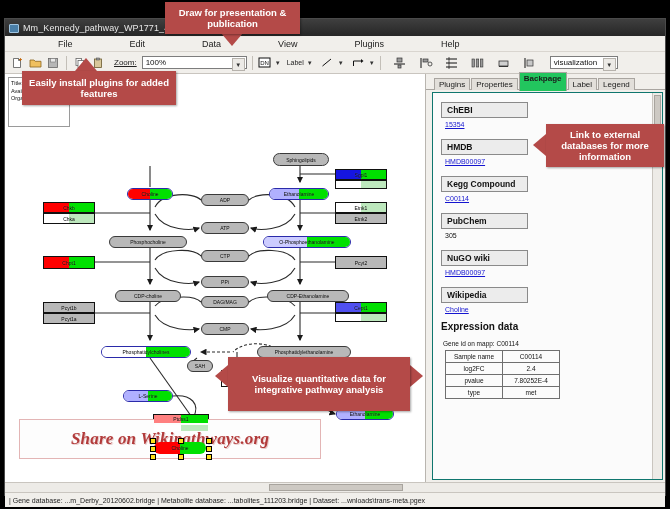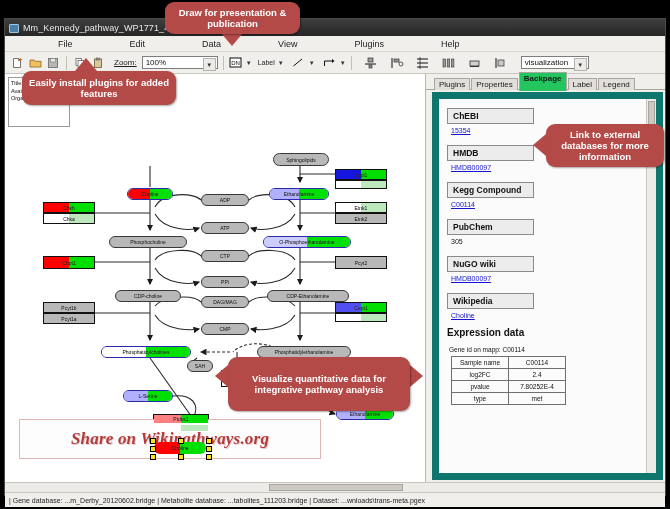--- a/index.html
+++ b/index.html
@@ -63,21 +63,21 @@
   #sharebox span{font-size:17px;font-weight:bold;font-style:italic;color:#b23b3b;
             text-shadow:1px 1px 0 #e8cccc;font-family:"Liberation Serif",serif;letter-spacing:.2px;}
 
   
   #right{flex:1;background:#f1efeb;display:flex;flex-direction:column;position:relative;}
   #tabs{height:15px;display:flex;align-items:flex-end;padding-left:8px;background:#f1efeb;
         border-bottom:1px solid #a9a5a0;}
   .tab{font-size:8px;padding:1px 4px 1px 4px;border:1px solid #a9a5a0;border-bottom:none;
        background:#e2dfda;color:#1b1b1b;margin-right:1px;position:relative;top:1px;}
   .tab.active{background:#22c55e;font-weight:bold;padding-bottom:8px;top:2px;z-index:2;}
-  #panelbody{flex:1;background:#fbfbfb;margin:2px 2px 2px 6px;border:7px solid #0f766e;
+  #panelbody{flex:1;background:#fbfbfb;margin:2px 2px 2px 6px;border:1px solid #0f766e;
              overflow:hidden;position:relative;padding:6px 0 0 8px;box-sizing:border-box;}
   .dbhdr{display:inline-block;min-width:75px;border:1px solid #8a8a8a;background:#ececec;
          font-size:8.5px;font-weight:bold;color:#111;padding:2px 5px;margin-bottom:3px;}
   .dblink{font-size:7px;color:#1414d0;text-decoration:underline;margin:0 0 8px 4px;display:block;}
   .dbplain{font-size:7px;color:#111;margin:0 0 8px 4px;display:block;}
   .exprhdr{font-size:10px;font-weight:bold;color:#111;margin:2px 0 8px 0;}
   .geneid{font-size:6.5px;color:#111;margin:0 0 3px 2px;}
   table.expr{border-collapse:collapse;margin-left:4px;}
   table.expr td{border:1px solid #6f6f6f;font-size:6.5px;color:#111;text-align:center;
        padding:2px 4px;min-width:48px;}
@@ -88,21 +88,21 @@
   #hscroll{height:9px;background:#edebe7;border-top:1px solid #c9c5bf;position:relative;}
   #hthumb{position:absolute;left:40%;width:20%;top:1px;bottom:1px;background:#cdc9c3;border:1px solid #a8a49e;}
 
   
   #statusbar{height:14px;background:#f1efeb;border-top:1px solid #c9c5bf;display:flex;align-items:center;
              padding-left:4px;font-size:7px;color:#1b1b1b;white-space:nowrap;}
 
   
   .callout{position:absolute;background:#b44a48;color:#fff;font-weight:bold;display:flex;
            align-items:center;justify-content:center;text-align:center;z-index:40;
-           box-shadow:1px 1px 2px rgba(0,0,0,.35);line-height:11px;border-radius:9px;}
+           box-shadow:1px 1px 2px rgba(0,0,0,.35);line-height:11px;}
   .cal-arrow{position:absolute;width:0;height:0;z-index:39;}
   .arrow-down{border-left:11px solid transparent;border-right:11px solid transparent;border-top:13px solid #b44a48;}
   .arrow-up{border-left:11px solid transparent;border-right:11px solid transparent;border-bottom:13px solid #b44a48;}
   .arrow-left{border-top:11px solid transparent;border-bottom:11px solid transparent;border-right:13px solid #b44a48;}
   .arrow-right{border-top:11px solid transparent;border-bottom:11px solid transparent;border-left:13px solid #b44a48;}
 </style>
 </head>
 <body>
 
 <div id="root">
@@ -149,21 +149,21 @@
             <rect x="4" y="3.5" width="5.5" height="7" fill="#fff" stroke="#666" stroke-width=".8"></rect>
           </svg>
       </div>
       <div class="tbtn">
         <svg width="12" height="12" viewBox="0 0 12 12">
             <rect x="2.5" y="2" width="7" height="8.5" fill="#d8c89a" stroke="#6a5a30" stroke-width=".8"></rect>
             <rect x="4.5" y="1" width="3" height="2" fill="#999" stroke="#555" stroke-width=".6"></rect>
           </svg>
       </div>
       <span class="zoomlabel">Zoom:</span>
-      <div class="combo" style="width:76px">
+      <div class="combo" style="width:105px">
         <span>100%</span>
         <span class="arrow">▼</span>
       </div>
       <div class="sep"></div>
       <div class="tbtn" style="width:14px">
         <svg width="13" height="11" viewBox="0 0 13 11">
             <rect x="1" y="1" width="11" height="9" fill="#fff" stroke="#111" stroke-width="1"></rect>
             <text x="6.5" y="8" font-size="6" text-anchor="middle" fill="#111" font-family="Liberation Sans">DN</text>
           </svg>
       </div>

